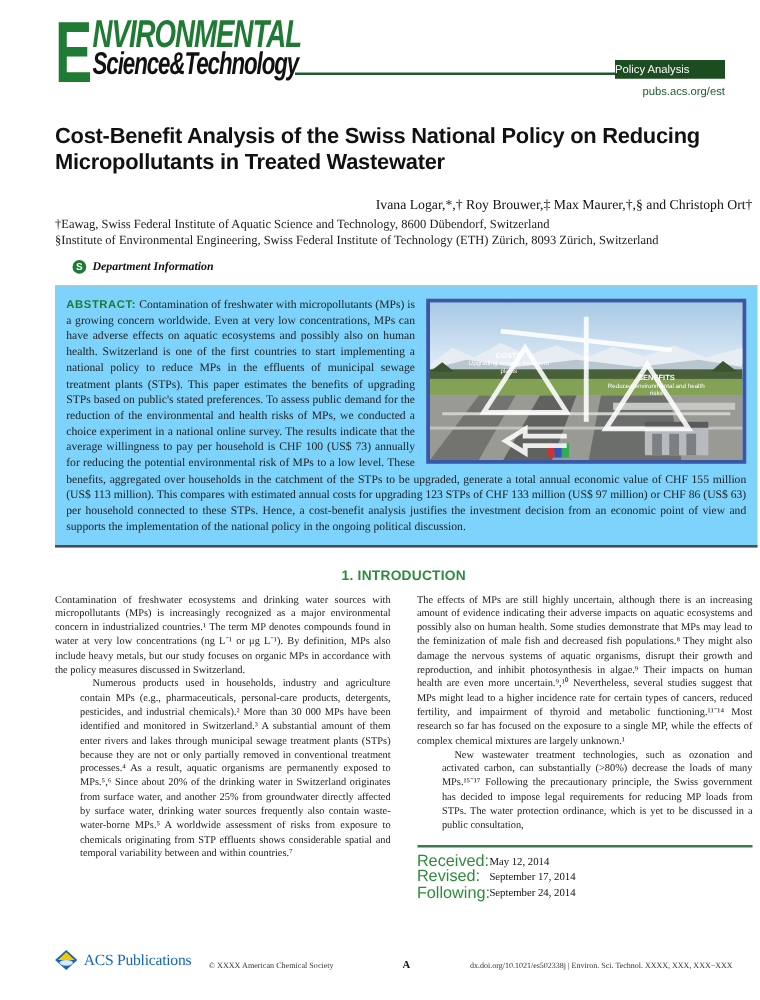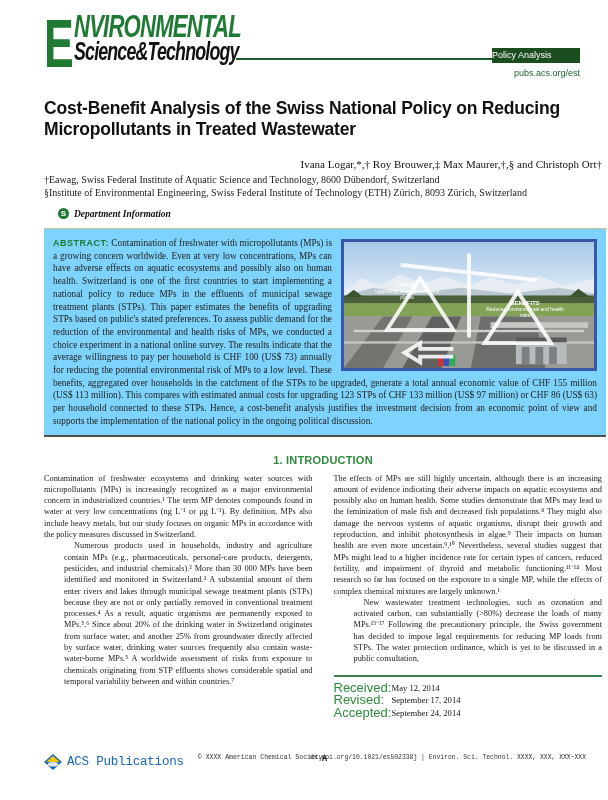--- a/index.html
+++ b/index.html
@@ -80,21 +80,21 @@
 
   
   .dates { margin-top:10px; border-top:2px solid #3a7d4a; padding-top:5px; }
   .date-row { display:flex; font-size:8.6px; line-height:12.5px; }
   .date-label { width:58px; color:#2e8b3d; font-weight:normal; font-family:"Liberation Sans", sans-serif; font-size:13px; }
   .date-val { color:#111; }
 
   
   .footer {
     position:absolute; left:44px; right:6px; bottom:24px; height:22px;
-    display:flex; align-items:flex-start; font-family:Liberation Mono, monospace;
+    display:flex; align-items:flex-end; font-family:Liberation Serif, serif;
   }
   .acs-logo { display:flex; align-items:center; }
   .acs-logo svg { width:18px; height:16px; margin-right:5px; }
   .acs-name { color:#1565c0; font-size:12.5px; letter-spacing:-0.2px; }
   .copyright { font-size:6.5px; color:#333; margin-left:14px; }
   .pageletter { position:absolute; left:278px; font-size:8.5px; font-weight:bold; color:#111; }
   .doi { position:absolute; right:16px; font-size:6.4px; color:#333; }
 </style>
 </head>
 <body>
@@ -189,21 +189,21 @@
       <div class="dates">
         <div class="date-row">
           <span class="date-label">Received:</span>
           <span class="date-val">May 12, 2014</span>
         </div>
         <div class="date-row">
           <span class="date-label">Revised:</span>
           <span class="date-val">September 17, 2014</span>
         </div>
         <div class="date-row">
-          <span class="date-label">Accepted:</span>
+          <span class="date-label">Following:</span>
           <span class="date-val">September 24, 2014</span>
         </div>
       </div>
     </div>
   </div>
 
   <div class="footer">
     <div class="acs-logo">
       <svg viewBox="0 0 20 18">
         <polygon points="10,0 20,9 10,18 0,9" fill="#1565c0"></polygon>

